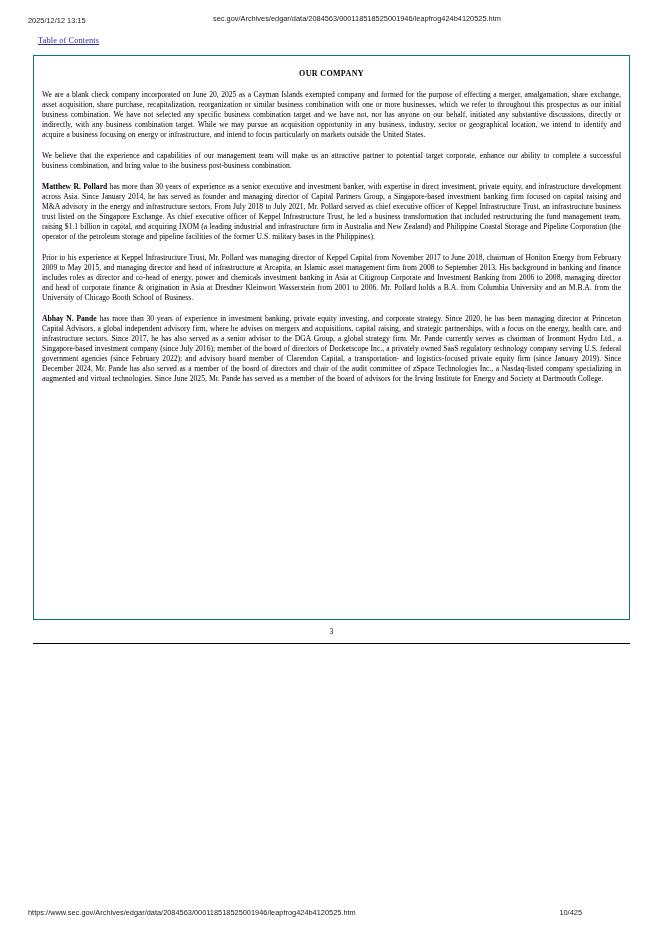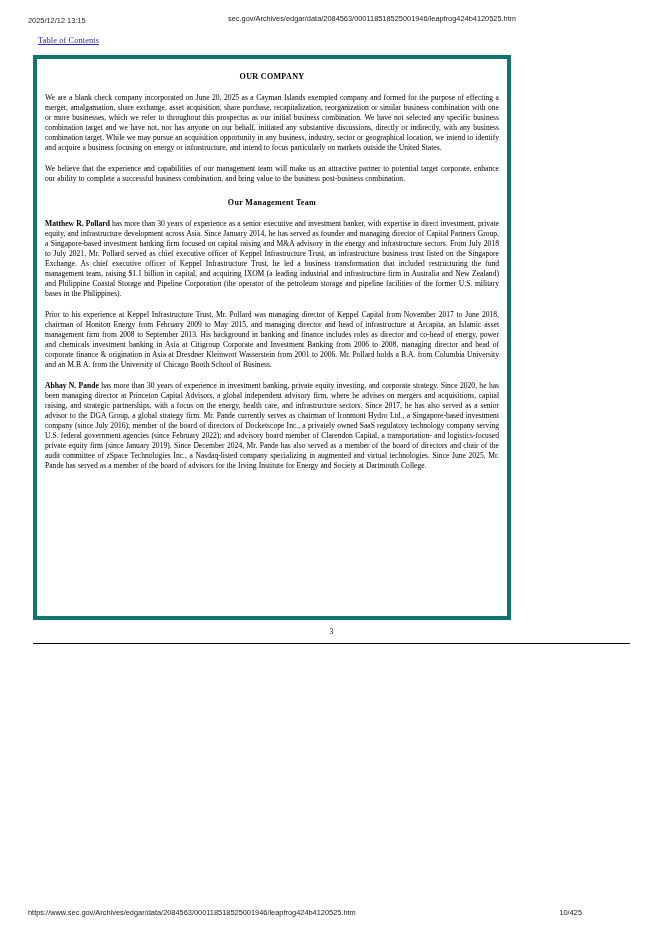--- a/index.html
+++ b/index.html
@@ -28,21 +28,21 @@
     color: #1a1a1a;
     white-space: nowrap;
   }
   .print-header .ph-date {
     position: absolute;
     left: 28px;
     top: 2px;
   }
   .print-header .ph-url {
     position: absolute;
-    left: 228px;
+    left: 213px;
     top: 0;
   }
 
   
   .toc-link {
     position: absolute;
     left: 38px;
     top: 36px;
     font-family: "Liberation Serif", serif;
     font-size: 8.4px;
@@ -51,23 +51,23 @@
     letter-spacing: .1px;
     cursor: pointer;
     text-align: center;
   }
 
   
   .doc-box {
     position: absolute;
     left: 33px;
     top: 55px;
-    width: 478px;
+    width: 597px;
     height: 565px;
-    border: 4px solid #0f766e;
+    border: 1px solid #0f766e;
     box-sizing: border-box;
     padding: 12px 8px 8px 8px;
   }
 
   .sec-heading {
     text-align: center;
     font-weight: bold;
     font-size: 8px;
     letter-spacing: .35px;
     margin: 0 0 11px 0;
@@ -146,21 +146,20 @@
 <a class="toc-link">Table of Contents</a>
 
 <div class="doc-box">
 
   <div class="sec-heading">OUR COMPANY</div>
 
   <p class="para">We are a blank check company incorporated on June 20, 2025 as a Cayman Islands exempted company and formed for the purpose of effecting a merger, amalgamation, share exchange, asset acquisition, share purchase, recapitalization, reorganization or similar business combination with one or more businesses, which we refer to throughout this prospectus as our initial business combination. We have not selected any specific business combination target and we have not, nor has anyone on our behalf, initiated any substantive discussions, directly or indirectly, with any business combination target. While we may pursue an acquisition opportunity in any business, industry, sector or geographical location, we intend to identify and acquire a business focusing on energy or infrastructure, and intend to focus particularly on markets outside the United States.</p>
 
   <p class="para">We believe that the experience and capabilities of our management team will make us an attractive partner to potential target corporate, enhance our ability to complete a successful business combination, and bring value to the business post-business combination.</p>
 
-  <div class="sec-heading sub">Our Management Team</div>
 
 
   <p class="para"><b>Matthew R. Pollard</b><span> has more than 30 years of experience as a senior executive and investment banker, with expertise in direct investment, private equity, and infrastructure development across Asia. Since January 2014, he has served as founder and managing director of Capital Partners Group, a Singapore-based investment banking firm focused on capital raising and M&amp;A advisory in the energy and infrastructure sectors. From July 2018 to July 2021, Mr. Pollard served as chief executive officer of Keppel Infrastructure Trust, an infrastructure business trust listed on the Singapore Exchange. As chief executive officer of Keppel Infrastructure Trust, he led a business transformation that included restructuring the fund management team, raising $1.1 billion in capital, and acquiring IXOM (a leading industrial and infrastructure firm in Australia and New Zealand) and Philippine Coastal Storage and Pipeline Corporation (the operator of the petroleum storage and pipeline facilities of the former U.S. military bases in the Philippines).</span></p>
 
   <p class="para">Prior to his experience at Keppel Infrastructure Trust, Mr. Pollard was managing director of Keppel Capital from November 2017 to June 2018, chairman of Honiton Energy from February 2009 to May 2015, and managing director and head of infrastructure at Arcapita, an Islamic asset management firm from 2008 to September 2013. His background in banking and finance includes roles as director and co-head of energy, power and chemicals investment banking in Asia at Citigroup Corporate and Investment Banking from 2006 to 2008, managing director and head of corporate finance &amp; origination in Asia at Dresdner Kleinwort Wasserstein from 2001 to 2006. Mr. Pollard holds a B.A. from Columbia University and an M.B.A. from the University of Chicago Booth School of Business.</p>
 
   <p class="para"><b>Abhay N. Pande</b><span> has more than 30 years of experience in investment banking, private equity investing, and corporate strategy. Since 2020, he has been managing director at Princeton Capital Advisors, a global independent advisory firm, where he advises on mergers and acquisitions, capital raising, and strategic partnerships, with a focus on the energy, health care, and infrastructure sectors. Since 2017, he has also served as a senior advisor to the DGA Group, a global strategy firm. Mr. Pande currently serves as chairman of Ironmont Hydro Ltd., a Singapore-based investment company (since July 2016); member of the board of directors of Docketscope Inc., a privately owned SaaS regulatory technology company serving U.S. federal government agencies (since February 2022); and advisory board member of Clarendon Capital, a transportation- and logistics-focused private equity firm (since January 2019). Since December 2024, Mr. Pande has also served as a member of the board of directors and chair of the audit committee of zSpace Technologies Inc., a Nasdaq-listed company specializing in augmented and virtual technologies. Since June 2025, Mr. Pande has served as a member of the board of advisors for the Irving Institute for Energy and Society at Dartmouth College.</span></p>
 
 </div>
 

